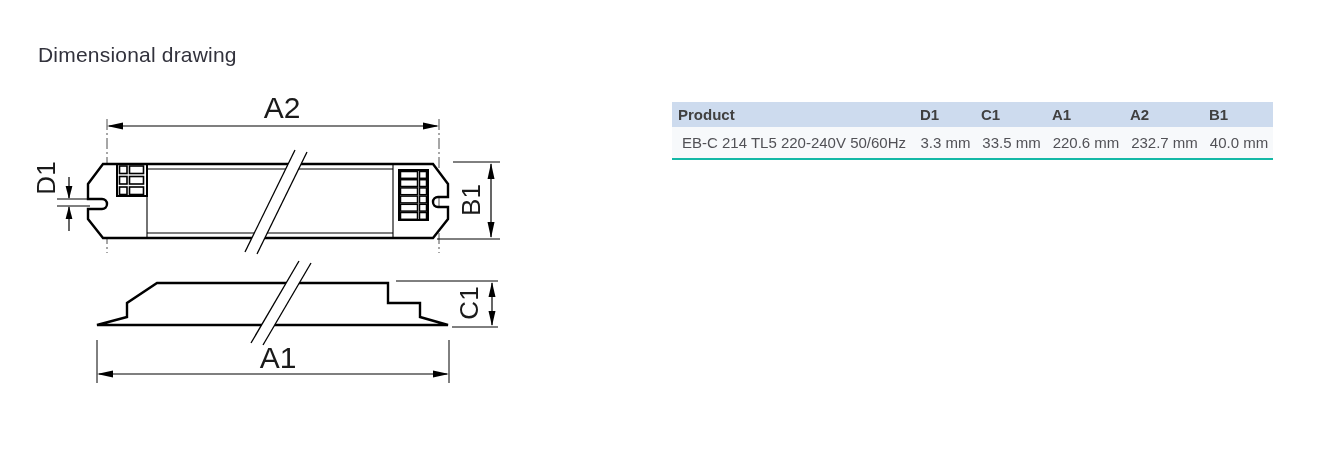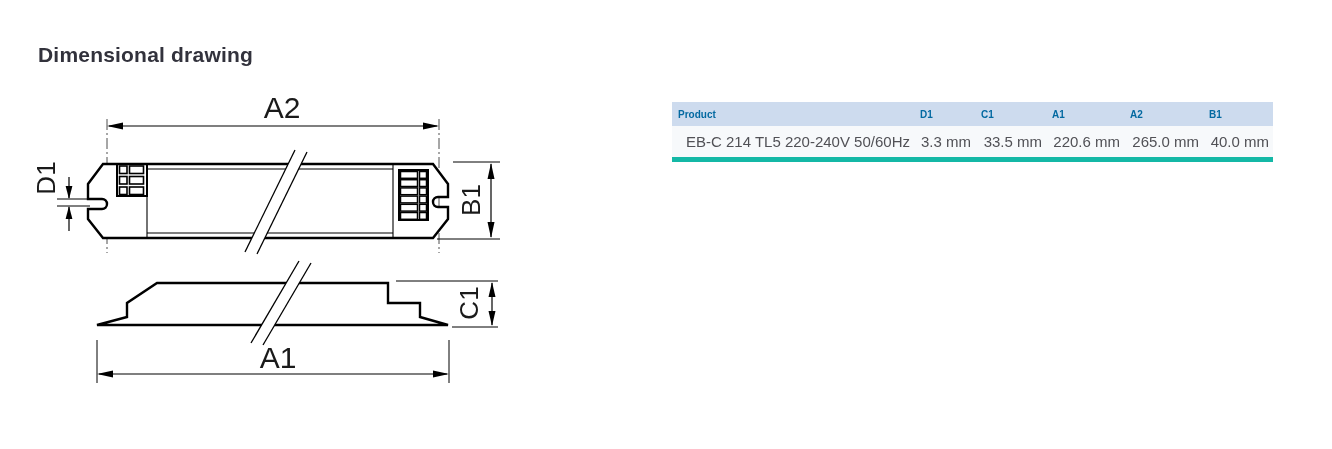--- a/index.html
+++ b/index.html
@@ -2,36 +2,36 @@
 <html><head>
 <meta charset="utf-8">
 <style>
   html,body{margin:0;padding:0;background:#ffffff;}
   body{
     width:1332px;height:449px;position:relative;overflow:hidden;
     font-family:"Liberation Sans", sans-serif;
   }
   .section-title{
     position:absolute;left:38px;top:43px;
-    font-size:21px;font-weight:700;color:#32323c;letter-spacing:.2px;
+    font-size:21px;font-weight:400;color:#32323c;letter-spacing:.2px;
   }
   .drawing-svg{position:absolute;left:0;top:80px;}
 
   .spec-table{
     position:absolute;left:672px;top:102px;width:601px;
     border-collapse:collapse;table-layout:fixed;
   }
   .spec-table th{
-    background:#cddbee;color:#0369a1;font-size:10px;font-weight:700;
+    background:#cddbee;color:#404040;font-size:15px;font-weight:700;
     text-align:left;padding:4px 4px 4px 6px;height:16px;white-space:nowrap;
   }
   .spec-table td{
     background:#f7f9fb;color:#515156;font-size:15px;font-weight:400;
-    text-align:right;padding:7px 4px 7px 6px;white-space:nowrap;
-    border-bottom:5px solid #14b8a6;
+    text-align:center;padding:7px 4px 7px 6px;white-space:nowrap;
+    border-bottom:2px solid #14b8a6;
   }
   svg text{font-family:"Liberation Sans", sans-serif;fill:#1a1a1a;}
   .dimlabel-lg{font-size:30px;}
   .dimlabel-md{font-size:26px;}
 </style>
 </head>
 <body>
 
 <div class="section-title">Dimensional drawing</div>
 
@@ -157,17 +157,17 @@
       <th>A2</th>
       <th>B1</th>
     </tr>
   </thead>
   <tbody>
     <tr>
       <td>EB-C 214 TL5 220-240V 50/60Hz</td>
       <td>3.3 mm</td>
       <td>33.5 mm</td>
       <td>220.6 mm</td>
-      <td>265.0 mm</td>
+      <td>232.7 mm</td>
       <td>40.0 mm</td>
     </tr>
   </tbody>
 </table>
 
 </body></html>

